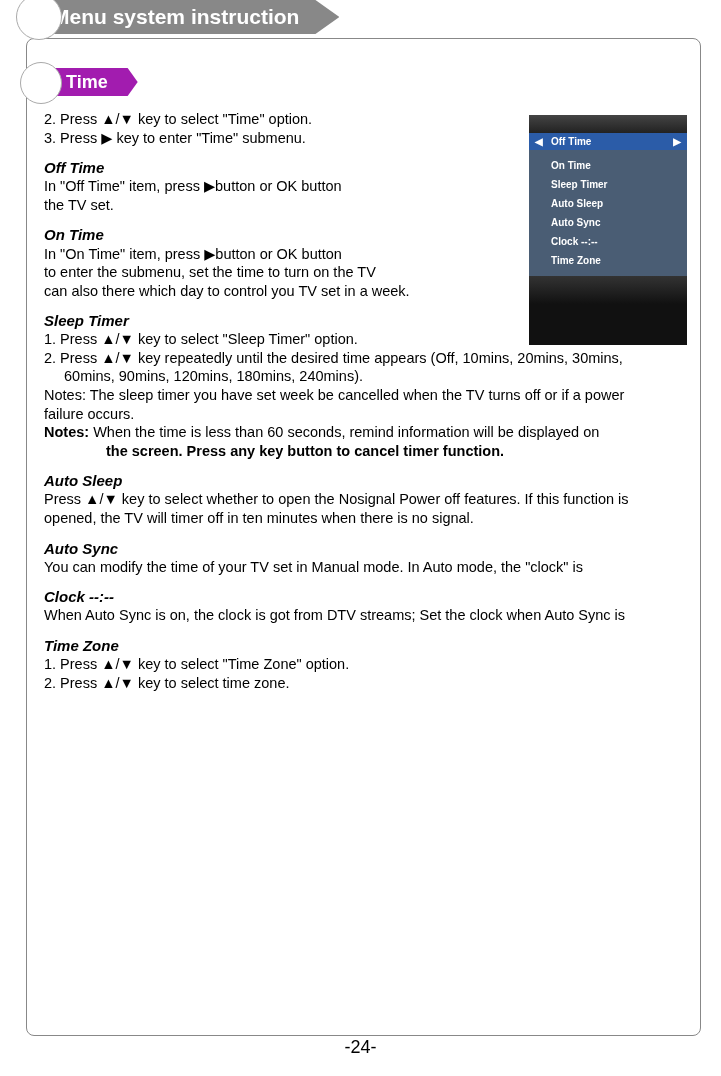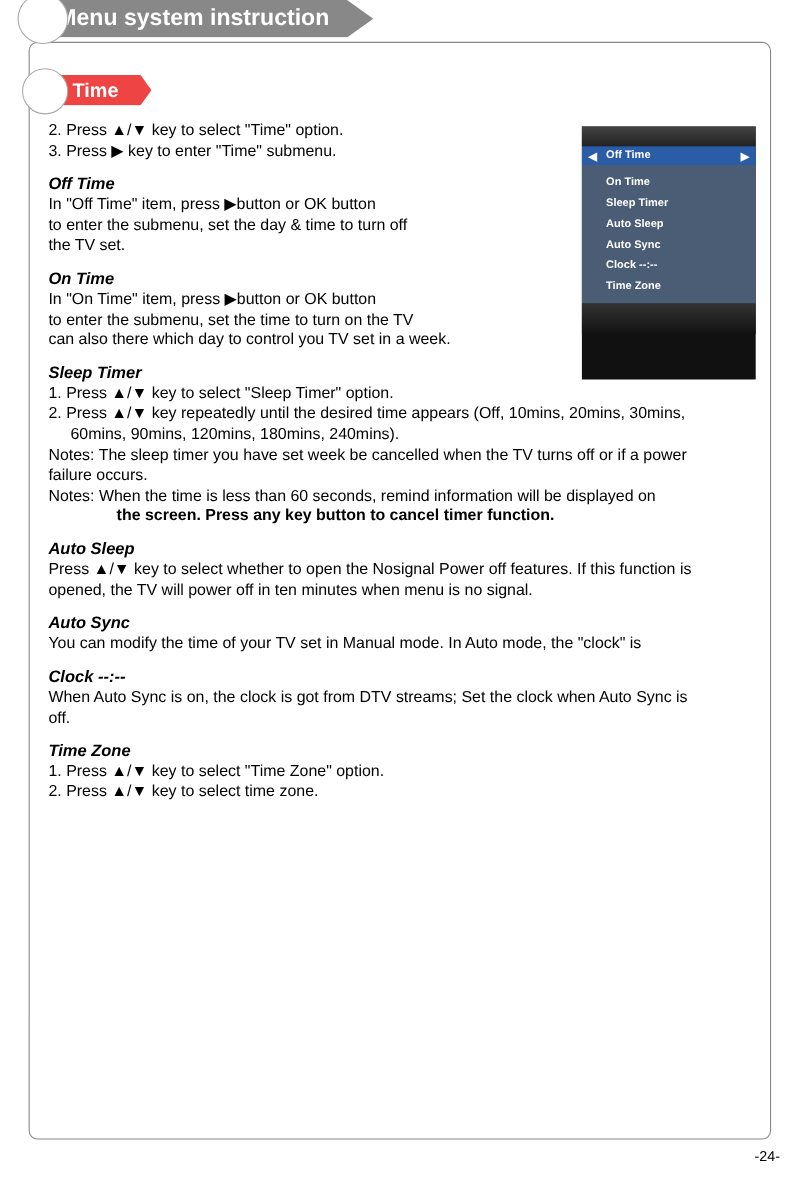--- a/index.html
+++ b/index.html
@@ -48,21 +48,21 @@
     height: 44px;
     background: #fff;
     border: 1.5px solid #aaa;
     border-radius: 50%;
     z-index: 2;
   }
   .sub-tab-wrap {
     position: absolute;
     top: 68px;
     left: 54px;
-    background: #ef4444;
+    background: #a21caf;
     height: 28px;
     padding-left: 12px;
     padding-right: 30px;
     clip-path: polygon(0 0, 88% 0, 100% 50%, 88% 100%, 0 100%);
     color: #fff;
     font-size: 18px;
     font-weight: bold;
     line-height: 28px;
     z-index:3;
   }
@@ -150,25 +150,25 @@
     padding: 4px 0;
   }
   .osd-bottom {
     height: 28px;
     background: linear-gradient(#333,#111);
   }
   .page-num {
     position: absolute;
     bottom: 18px;
     left: 0;
-    right: 12px;
-    text-align: right;
-    font-size: 13px;
-  }
-  .notes-b { font-weight: normal; }
+    right: 0;
+    text-align: center;
+    font-size: 18px;
+  }
+  .notes-b { font-weight: bold; }
   .indent { padding-left: 20px; }
   .indent2 { padding-left: 62px; font-weight: bold; }
 </style>
 </head>
 <body>
 
 <div class="page">
   <div class="main-tab-wrap">
     <span>Menu system instruction</span>
   </div>
@@ -198,49 +198,47 @@
     </div>
     <div class="osd-bottom"></div>
   </div>
 
   <div class="content">
     <p>2. Press ▲/▼ key to select "Time" option.</p>
     <p>3. Press ▶ key to enter "Time" submenu.</p>
 
     <p class="heading"> Off Time</p>
     <p>In "Off Time" item, press ▶button or OK  button</p>
-    <p>to enter the submenu, set the day &amp; time to turn off</p>
     <p>the TV set.</p>
 
     <p class="heading">On Time</p>
     <p>In "On Time" item, press ▶button or OK button</p>
     <p>to enter the submenu, set the time to turn on the TV</p>
     <p>can also there which day to control you TV set in a week.</p>
 
     <p class="heading">Sleep Timer</p>
     <p>1. Press ▲/▼ key to select "Sleep Timer" option.</p>
     <p>2. Press ▲/▼ key repeatedly until the desired time appears (Off, 10mins, 20mins, 30mins,</p>
     <p class="indent">60mins, 90mins, 120mins, 180mins, 240mins).</p>
     <p>Notes: The sleep timer you have set week be cancelled when the TV turns off or if a power</p>
     <p>failure occurs.</p>
     <p>
       <span class="notes-b">Notes:</span><span> When the time is less than 60 seconds, remind information will be displayed on</span>
     </p>
     <p class="indent2">the screen. Press any key button to cancel timer function.</p>
 
     <p class="heading">Auto Sleep</p>
     <p>Press ▲/▼ key to select whether to open the Nosignal Power off features. If this function is</p>
-    <p>opened, the TV will power off  in ten minutes when menu is no signal.</p>
+    <p>opened, the TV will timer off  in ten minutes when there is no signal.</p>
 
     <p class="heading">Auto Sync</p>
     <p>You can modify the time of your TV set in Manual mode. In Auto mode, the "clock" is</p>
 
     <p class="heading">Clock --:--</p>
     <p>When Auto Sync is on, the clock is got from DTV streams; Set the clock when Auto Sync is</p>
-    <p>off.</p>
 
     <p class="heading">Time Zone</p>
     <p>1. Press ▲/▼ key to select "Time Zone" option.</p>
     <p>2. Press ▲/▼ key to select time zone.</p>
   </div>
 
   <div class="page-num">-24-</div>
 </div>
 
 </body></html>

